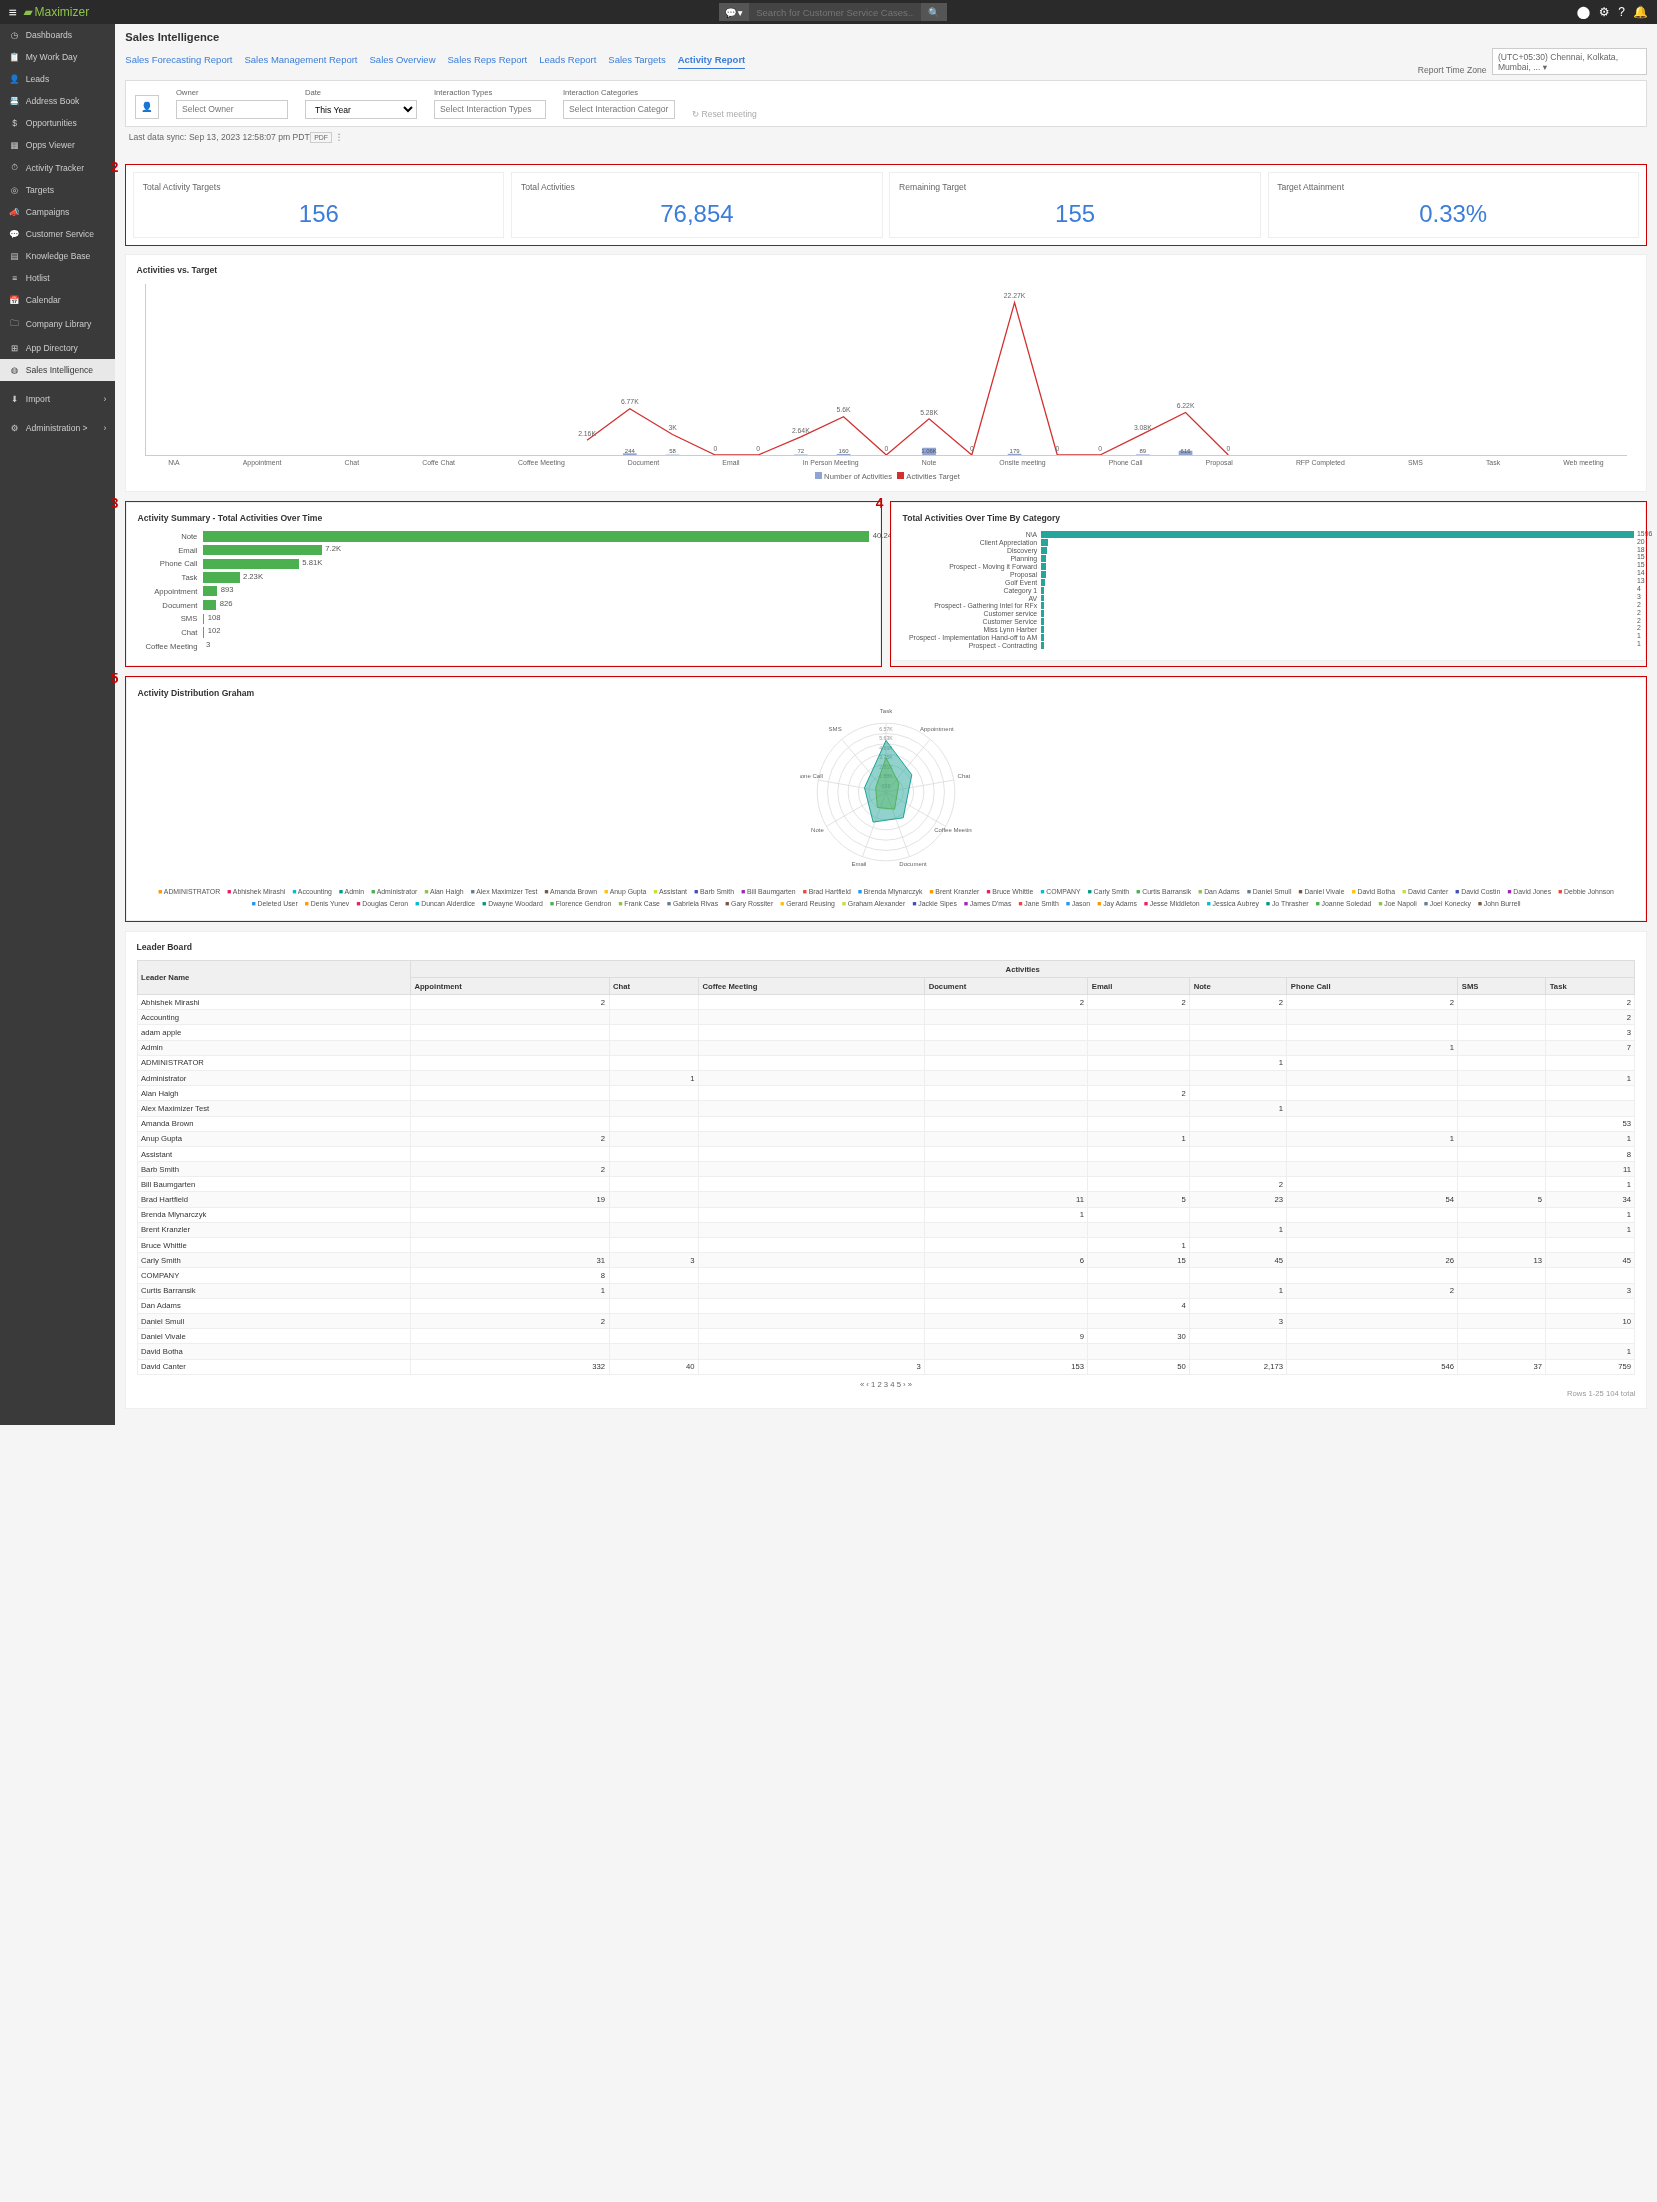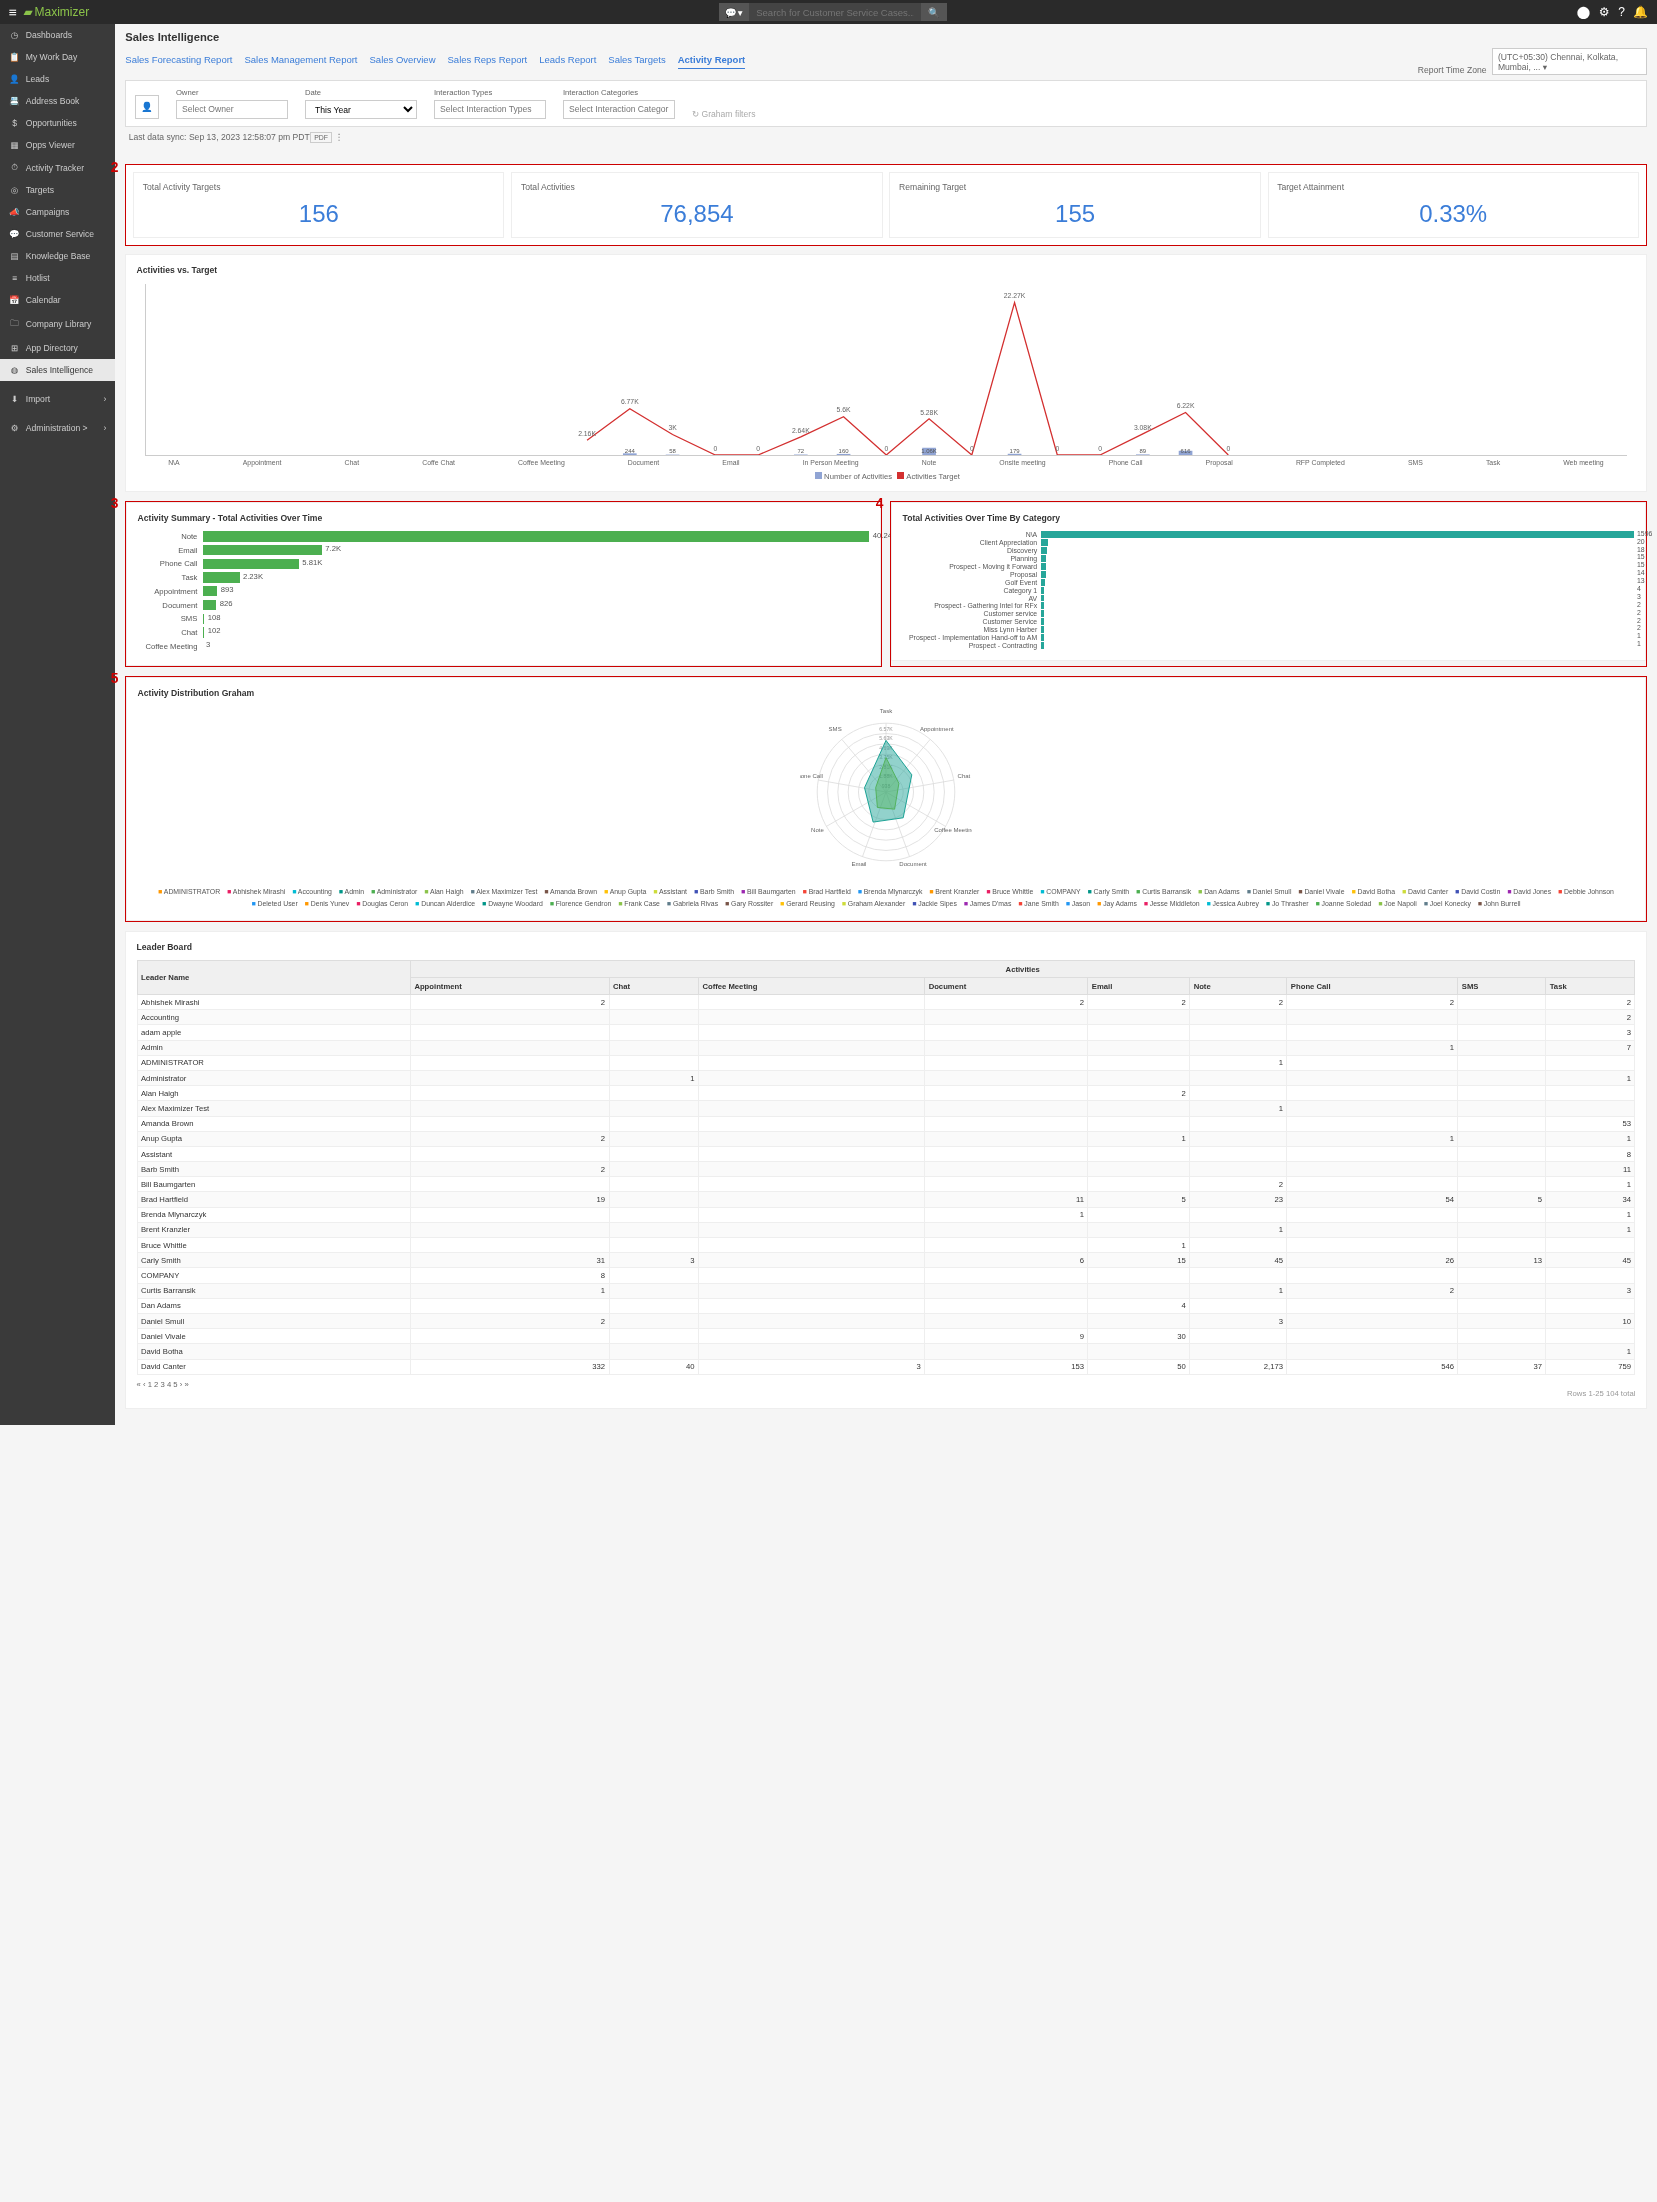--- a/index.html
+++ b/index.html
@@ -77,21 +77,21 @@
 .radar-wrap { text-align:center; position:relative; }
 .radar-svg { width:172px; height:172px; }
 .radar-legend { font-size:6.9px; color:#555; display:flex; flex-wrap:wrap; gap:1.7px 6.9px; justify-content:center; margin-top:6.9px; line-height:1.5; padding:0 17px; }
 .rl-item::before { content:"■ "; }
 
 .leader-table { width:100%; border-collapse:collapse; font-size:7.7px; }
 .leader-table th { background:#f0f0f0; padding:3.4px; text-align:left; border:0.9px solid #ddd; font-weight:bold; }
 .leader-table td { padding:2.6px 3.4px; border:0.9px solid #eee; text-align:right; }
 .leader-table td:first-child { text-align:left; }
 .leader-table tr:nth-child(even) td { background:#fafafa; }
-.pager { font-size:7.7px; color:#666; margin-top:5.2px; }
+.pager { text-align:center; font-size:7.7px; color:#666; margin-top:5.2px; }
 .rows-info { text-align:right; font-size:7.7px; color:#999; }
 </style>
 </head>
 <body>
 
 <div class="topbar">
   <span class="hamburger">≡</span>
   <span class="logo">Maximizer</span>
   <div class="search-wrap">
     <span class="search-drop">💬▾</span>
@@ -213,21 +213,21 @@
         <select class="filter-input"><option>This Year</option></select>
       </div>
       <div class="filter-col">
         <label>Interaction Types</label>
         <input class="filter-input" style="color: rgb(187, 187, 187);" placeholder="Select Interaction Types">
       </div>
       <div class="filter-col">
         <label>Interaction Categories</label>
         <input class="filter-input" style="color: rgb(187, 187, 187);" placeholder="Select Interaction Categories">
       </div>
-      <span class="reset">↻ <span>Graham filters</span></span>
+      <span class="reset">↻ <span>Reset meeting</span></span>
     </div>
 
     <div class="sync">
       <span><span>Last data sync:</span> <span>Sep 13, 2023 12:58:07 pm PDT</span></span>
       <span><span style="border:0.9px solid #ccc;padding:0.9px 3.4px;font-size:6.9px">PDF</span> <span>⋮</span></span>
     </div>
 
     <div class="red-box">
       <span class="red-num">2</span>
       <div class="kpi-row" id="kpis">

